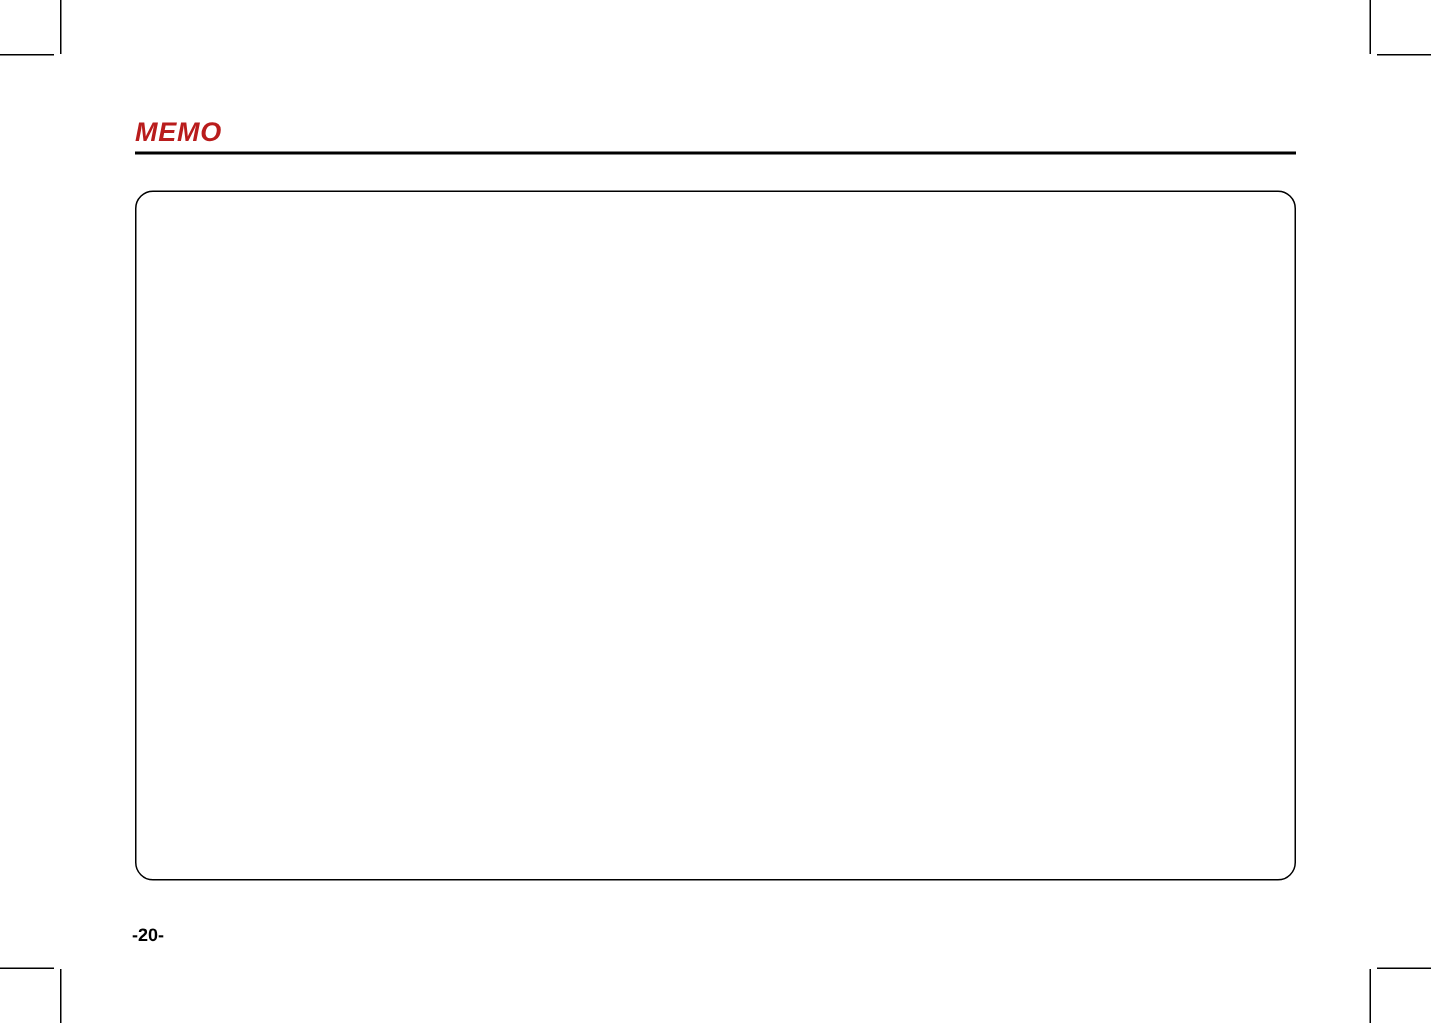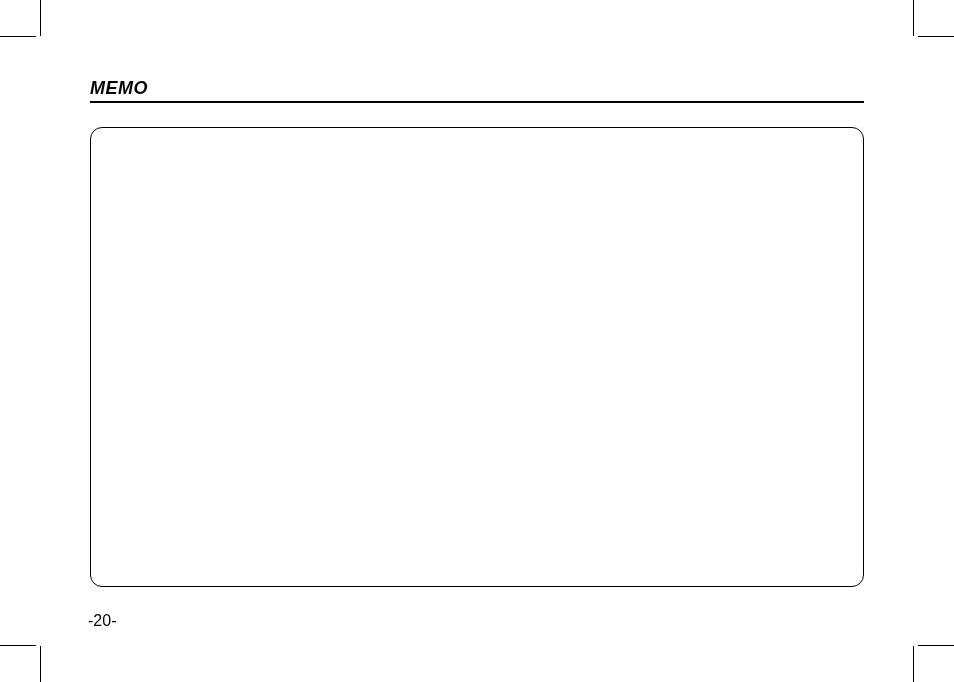--- a/index.html
+++ b/index.html
@@ -74,42 +74,43 @@
       position: absolute;
       left: 90px;
       right: 90px;
       top: 78px;
       bottom: 60px;
     }
     .title {
       font-size: 18px;
       font-weight: bold;
       font-style: italic;
-      color: #000000;
+      color: #b91c1c;
       letter-spacing: 0.5px;
       padding-bottom: 2px;
     }
     .title-underline {
       width: 100%;
       height: 1.5px;
       background: #000;
       margin-bottom: 24px;
     }
     .memo-box {
       width: 100%;
       height: 460px;
       border: 1px solid #000;
       border-radius: 12px;
     }
     .page-number {
       position: absolute;
       left: 88px;
       bottom: 52px;
-      font-size: 16px;
+      font-size: 12px;
       color: #000;
+      font-weight: bold;
     }
   </style>
 </head>
 <body>
 
 <div class="crop-mark cm-tl-v"></div>
 <div class="crop-mark cm-tl-h"></div>
 <div class="crop-mark cm-tr-v"></div>
 <div class="crop-mark cm-tr-h"></div>
 <div class="crop-mark cm-bl-v"></div>

